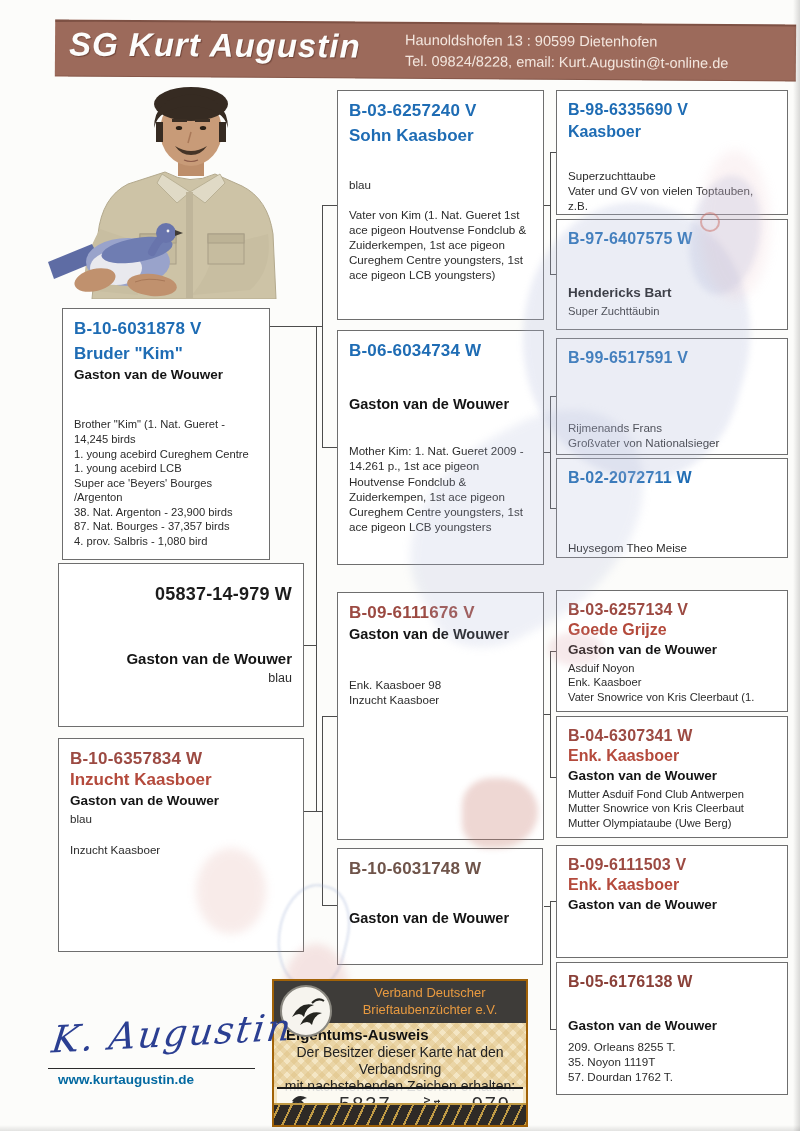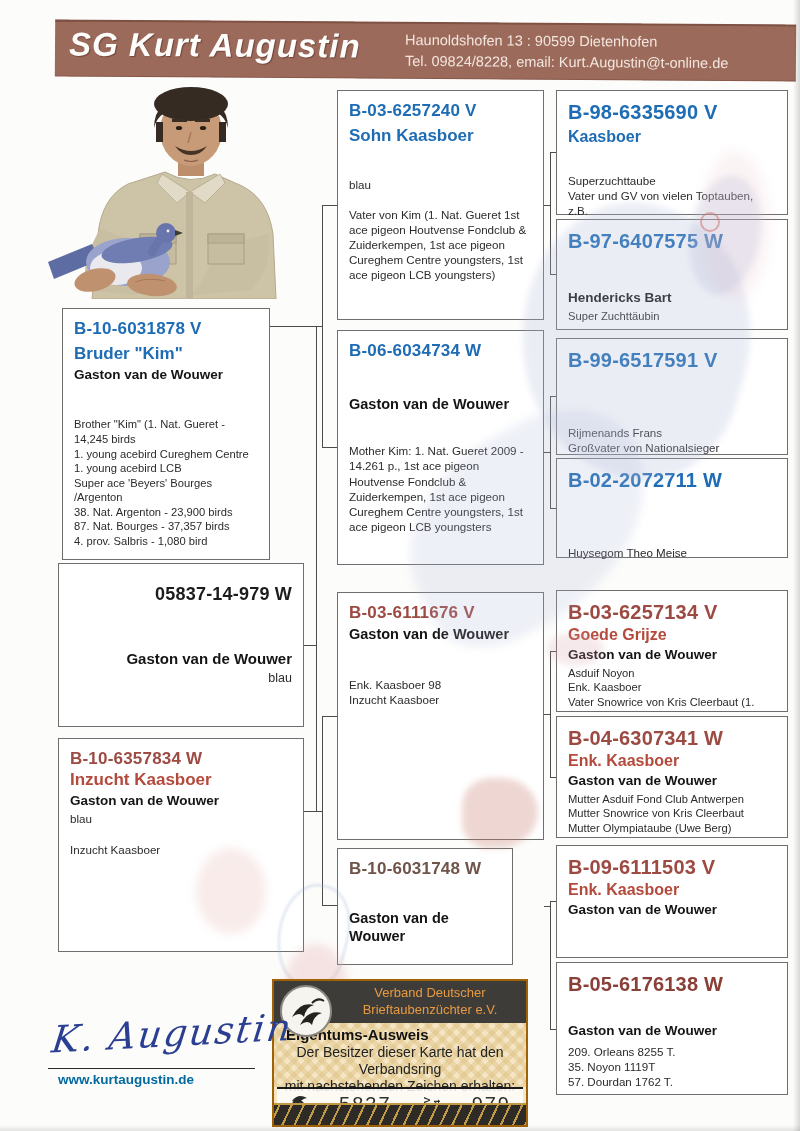--- a/index.html
+++ b/index.html
@@ -7,37 +7,37 @@
         font-family:"Liberation Sans",sans-serif;color:#222;}
   
   #band{position:absolute;left:55px;top:22px;width:741px;height:57px;background:var(--band);
         transform:rotate(0.4deg);box-shadow:inset 0 2px 0 rgba(70,35,25,.35), inset 0 -1px 0 rgba(70,35,25,.25);z-index:1;}
   #band .brand{position:absolute;left:14px;top:6px;font-size:33px;font-weight:bold;font-style:italic;
         color:#fdfdfc;letter-spacing:1px;text-shadow:1px 1px 1px rgba(60,25,15,.45);}
   #band .addr{position:absolute;left:350px;top:8px;color:#f3e6de;font-size:14.5px;line-height:1.45;}
   
   .pbox{position:absolute;background:#fff;border:1px solid #6e6e6e;box-sizing:border-box;
         padding:9px 11px;line-height:1.25;z-index:2;}
-  .ring{display:block;font-weight:bold;font-size:20px;letter-spacing:.2px;}
+  .ring{display:block;font-weight:bold;font-size:16px;letter-spacing:.2px;}
   .title{display:block;font-weight:bold;font-size:16px;}
   .owner{display:block;font-weight:bold;font-size:13.5px;color:#141414;margin-top:2px;}
   .body{display:block;font-size:11.6px;color:#2b2b2b;white-space:pre-line;margin-top:6px;line-height:1.3;}
   .sm{font-size:11.2px;}
   .c-blue{color:var(--ring-blue);} .c-redd{color:var(--red-dark);} .c-redb{color:var(--red-bright);}
   .c-brown{color:var(--brown);} .c-deep{color:var(--red-deep);} .c-black{color:#1c1c1c;}
   .f17{font-size:17px;} .f18{font-size:18px;}
   .mt2{margin-top:2px;}.mt4{margin-top:4px;}.mt26{margin-top:26px;}.mt30{margin-top:30px;}
   .mt34{margin-top:34px;}.mt36{margin-top:36px;}.mt44{margin-top:44px;}.mt52{margin-top:52px;}
   .box-sire   {left:62px; top:308px; width:208px; height:252px;}
   .box-subject{left:58px; top:563px; width:246px; height:164px; text-align:right;}
   .box-dam    {left:58px; top:738px; width:246px; height:214px;}
   .box-m1{left:337px;top:90px; width:207px;height:230px;}
   .box-m2{left:337px;top:330px;width:207px;height:235px;}
   .box-m3{left:337px;top:592px;width:207px;height:248px;}
-  .box-m4{left:337px;top:848px;width:176px;height:117px;}
+  .box-m4{left:337px;top:848px;width:206px;height:117px;}
   .box-r1{left:556px;top:90px; width:232px;height:125px;}
   .box-r2{left:556px;top:219px;width:232px;height:111px;}
   .box-r3{left:556px;top:338px;width:232px;height:117px;}
   .box-r4{left:556px;top:458px;width:232px;height:100px;}
   .box-r5{left:556px;top:590px;width:232px;height:122px;}
   .box-r6{left:556px;top:716px;width:232px;height:122px;}
   .box-r7{left:556px;top:845px;width:232px;height:113px;}
   .box-r8{left:556px;top:962px;width:232px;height:133px;}
   
   .line{position:absolute;background:#4c4c4c;z-index:1;}
@@ -201,21 +201,21 @@
 Vater von  Kim (1. Nat. Gueret 1st ace pigeon Houtvense Fondclub &amp; Zuiderkempen, 1st ace pigeon Cureghem Centre youngsters, 1st ace pigeon  LCB  youngsters)</span>
   </div>
 
   <div class="pbox box-m2">
     <span class="ring f17 c-blue">B-06-6034734 W</span>
     <span class="owner mt34" style="font-size:14.5px">Gaston van de Wouwer</span>
     <span class="body mt30">Mother Kim: 1. Nat. Gueret 2009 - 14.261 p., 1st ace pigeon Houtvense Fondclub &amp; Zuiderkempen, 1st ace pigeon Cureghem Centre youngsters, 1st ace pigeon  LCB  youngsters</span>
   </div>
 
   <div class="pbox box-m3">
-    <span class="ring f17 c-redd">B-03-6111676 V</span>
+    <span class="ring f17 c-redd">B-09-6111676 V</span>
     <span class="owner" style="font-size:14.5px">Gaston van de Wouwer</span>
     <span class="body mt34">Enk. Kaasboer 98
 Inzucht Kaasboer</span>
   </div>
 
   <div class="pbox box-m4">
     <span class="ring f17 c-brown">B-10-6031748 W</span>
     <span class="owner mt30" style="font-size:14.5px">Gaston van de Wouwer</span>
   </div>
 

